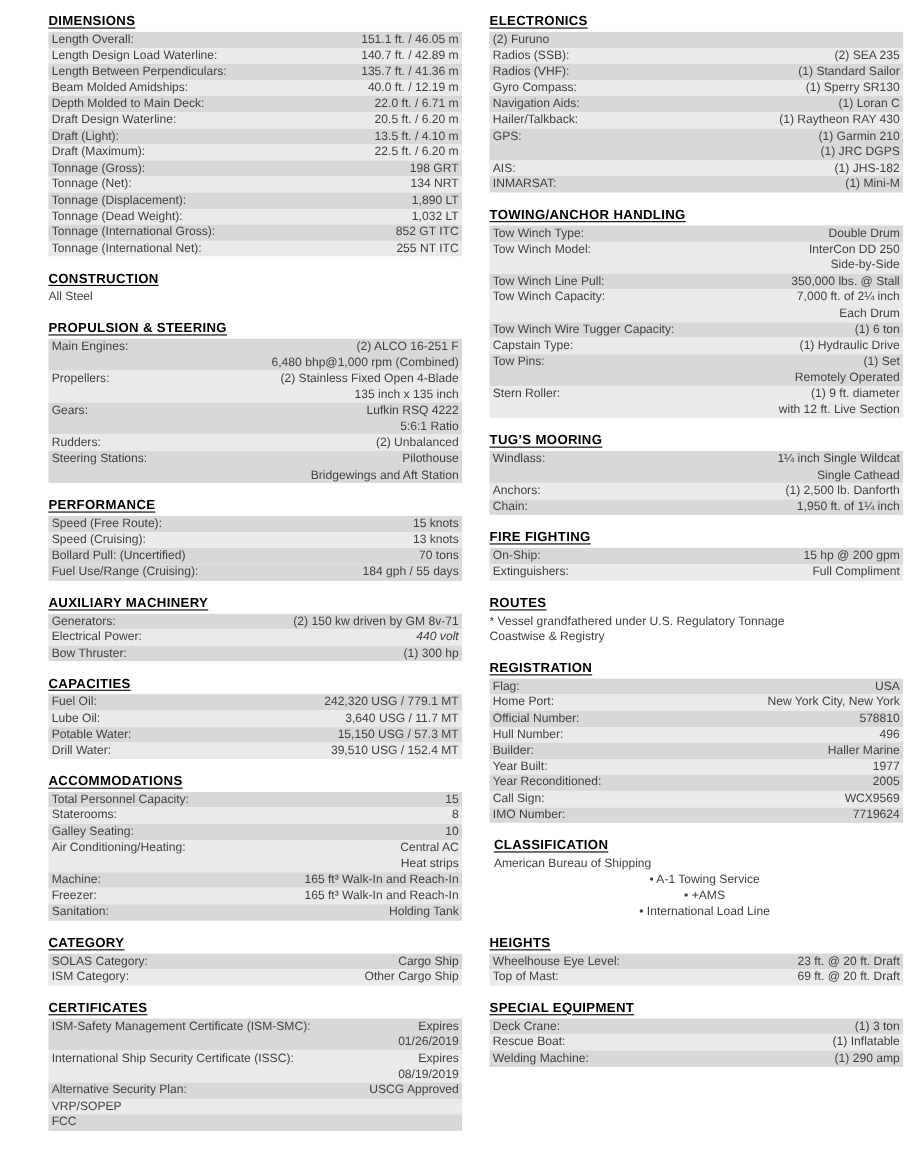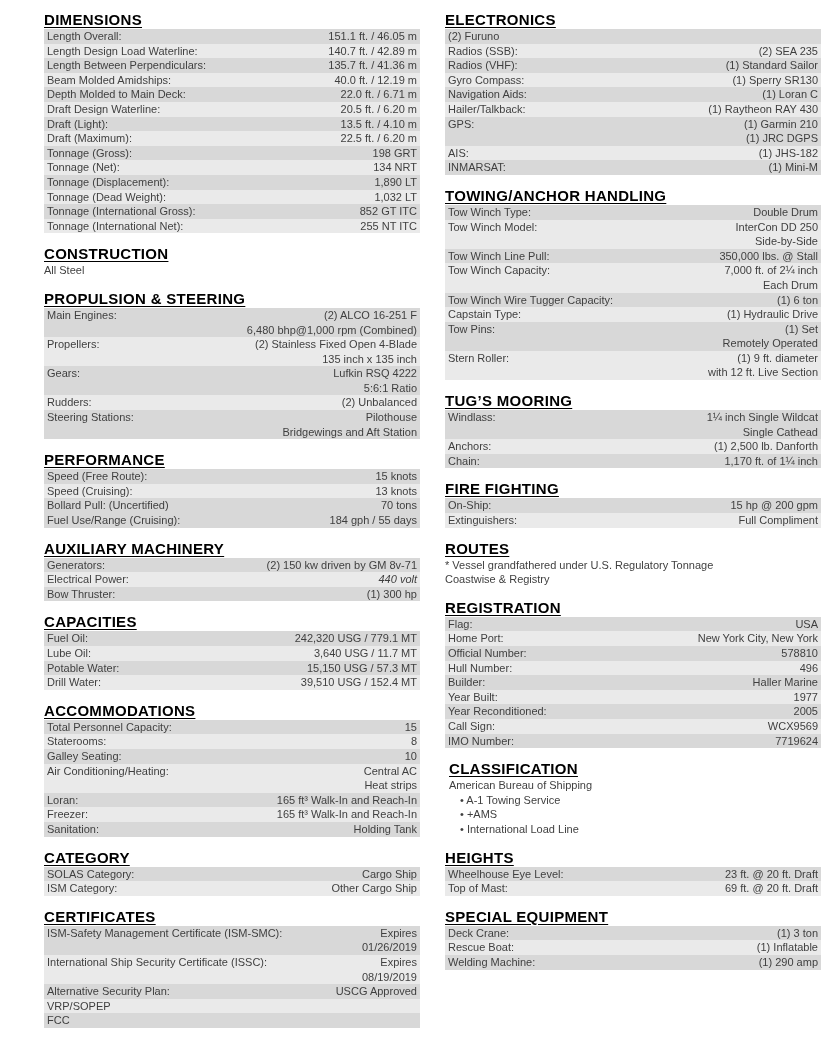--- a/index.html
+++ b/index.html
@@ -17,41 +17,41 @@
     display: flex;
     gap: 25px;
     background: #ffffff;
   }
   .col { width: 376px; flex: 0 0 376px; }
   .spec-section { margin-bottom: 13px; }
   .spec-section.indent { padding-left: 4px; }
   .section-title {
     font-weight: bold;
     color: #000000;
-    font-size: 15px;
+    font-size: 12px;
     letter-spacing: 0.3px;
     text-decoration: underline;
     text-underline-offset: 2px;
     margin-bottom: 2px;
     line-height: 15px;
   }
   .spec-row {
     display: flex;
     justify-content: space-between;
     align-items: flex-start;
     line-height: 14.6px;
     padding: 0 3px;
   }
   .spec-row.odd  { background: var(--stripe-dark, #d8d8d8); }
   .spec-row.even { background: var(--stripe-light, #eaeaea); }
   .spec-label { text-align: left; flex: 1 1 auto; padding-right: 6px; }
   .spec-value { text-align: right; white-space: pre-line; flex: 0 0 auto; max-width: 76%; }
   .spec-value.italic { font-style: italic; }
   .plain-line { line-height: 14.6px; }
-  .plain-line.bullet { padding-left: 11px; }
+  .plain-line.bullet { padding-left: 11px; text-align: center; }
 </style>
 </head>
 <body>
 
 <div class="page">
   <div class="col" id="col-left">
       <section class="spec-section">
         <div class="section-title">DIMENSIONS</div>
         <div class="spec-row odd">
           <div class="spec-label">Length Overall:</div>
@@ -207,21 +207,21 @@
         <div class="spec-row odd">
           <div class="spec-label">Galley Seating:</div>
           <div class="spec-value">10</div>
         </div>
         <div class="spec-row even">
           <div class="spec-label">Air Conditioning/Heating:</div>
           <div class="spec-value">Central AC
 Heat strips</div>
         </div>
         <div class="spec-row odd">
-          <div class="spec-label">Loran:</div>
+          <div class="spec-label">Machine:</div>
           <div class="spec-value">165 ft³ Walk-In and Reach-In</div>
         </div>
         <div class="spec-row even">
           <div class="spec-label">Freezer:</div>
           <div class="spec-value">165 ft³ Walk-In and Reach-In</div>
         </div>
         <div class="spec-row odd">
           <div class="spec-label">Sanitation:</div>
           <div class="spec-value">Holding Tank</div>
         </div>
@@ -348,21 +348,21 @@
           <div class="spec-label">Windlass:</div>
           <div class="spec-value">1¼ inch Single Wildcat
 Single Cathead</div>
         </div>
         <div class="spec-row even">
           <div class="spec-label">Anchors:</div>
           <div class="spec-value">(1) 2,500 lb. Danforth</div>
         </div>
         <div class="spec-row odd">
           <div class="spec-label">Chain:</div>
-          <div class="spec-value">1,170 ft. of 1¼ inch</div>
+          <div class="spec-value">1,950 ft. of 1¼ inch</div>
         </div>
       </section>
       <section class="spec-section">
         <div class="section-title">FIRE FIGHTING</div>
         <div class="spec-row odd">
           <div class="spec-label">On-Ship:</div>
           <div class="spec-value">15 hp @ 200 gpm</div>
         </div>
         <div class="spec-row even">
           <div class="spec-label">Extinguishers:</div>

